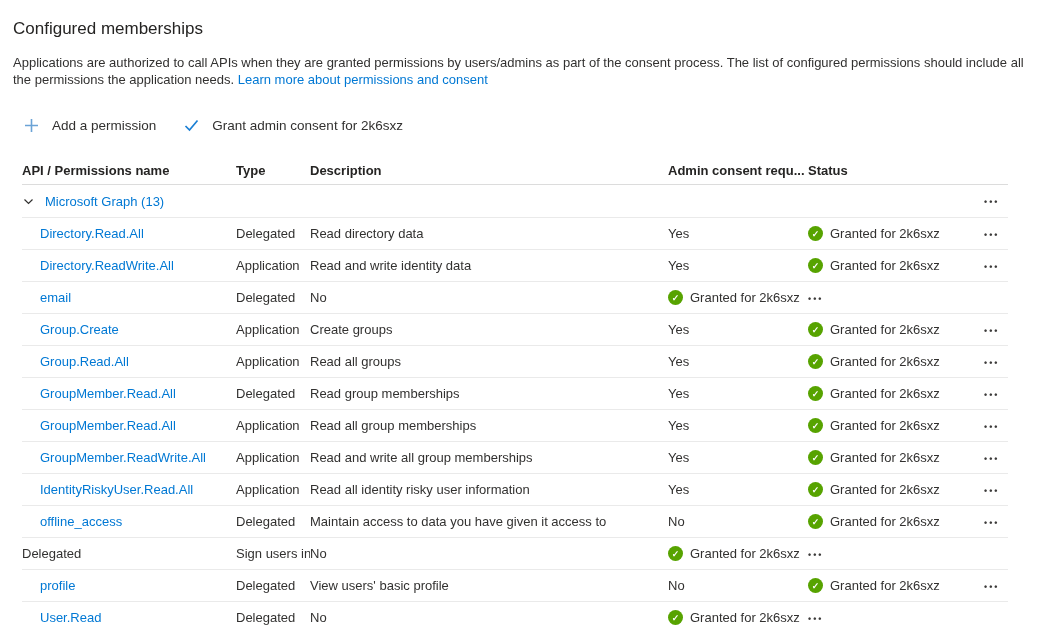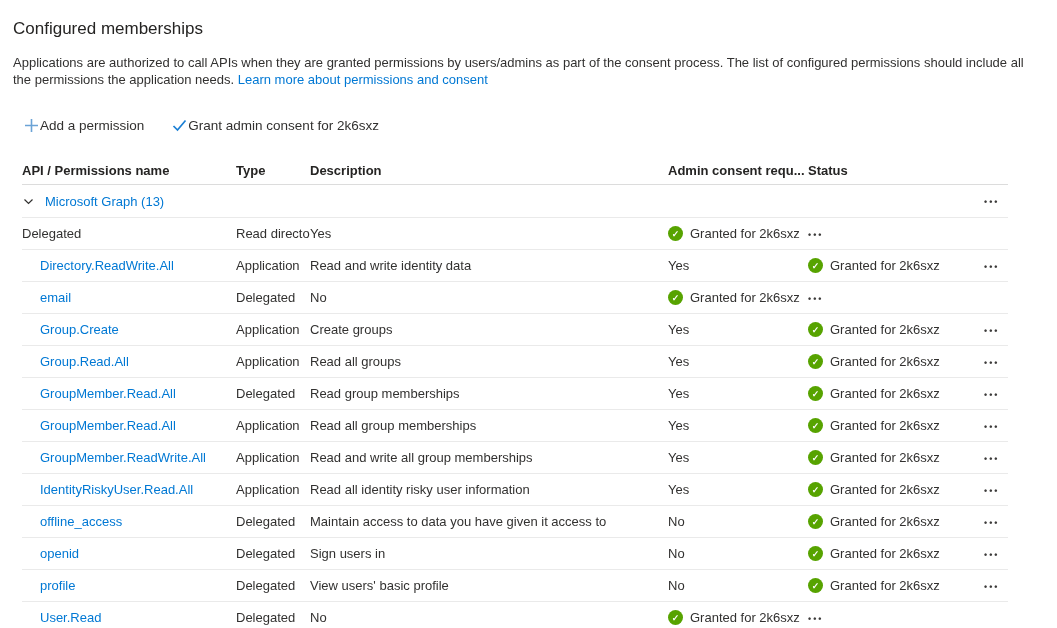--- a/index.html
+++ b/index.html
@@ -36,21 +36,21 @@
   .toolbar {
     display: flex;
     align-items: center;
     gap: 28px;
     margin: 26px 0 0 11px;
     height: 22px;
   }
   .toolbar-btn {
     display: flex;
     align-items: center;
-    gap: 1px;
+    gap: 13px;
     font-size: 13.5px;
     color: #323130;
     cursor: pointer;
     background: none; border: none; padding: 0;
     font-family: "Liberation Sans", sans-serif;
   }
   .toolbar-btn svg { display: block; }
 
   .table {
     margin: 20px 0 0 9px;
@@ -170,20 +170,21 @@
         </span>
         <span>Microsoft Graph (13)</span>
       </div>
       <div class="menu-btn">
         <span>•••</span>
       </div>
     </div>
 
     <div id="table-body">
   <div class="row">
+    <div class="cell name"><a>Directory.Read.All</a></div>
     <div class="cell">Delegated</div>
     <div class="cell">Read directory data</div>
     <div class="cell">Yes</div>
     <div class="cell status">
       <span class="check-badge">✓</span>
       <span>Granted for 2k6sxz</span>
     </div>
     <div class="menu-btn">
       <span>•••</span>
     </div>
@@ -308,21 +309,20 @@
     <div class="cell status">
       <span class="check-badge">✓</span>
       <span>Granted for 2k6sxz</span>
     </div>
     <div class="menu-btn">
       <span>•••</span>
     </div>
   </div>
 
   <div class="row">
-    <div class="cell name"><a>openid</a></div>
     <div class="cell">Delegated</div>
     <div class="cell">Sign users in</div>
     <div class="cell">No</div>
     <div class="cell status">
       <span class="check-badge">✓</span>
       <span>Granted for 2k6sxz</span>
     </div>
     <div class="menu-btn">
       <span>•••</span>
     </div>

